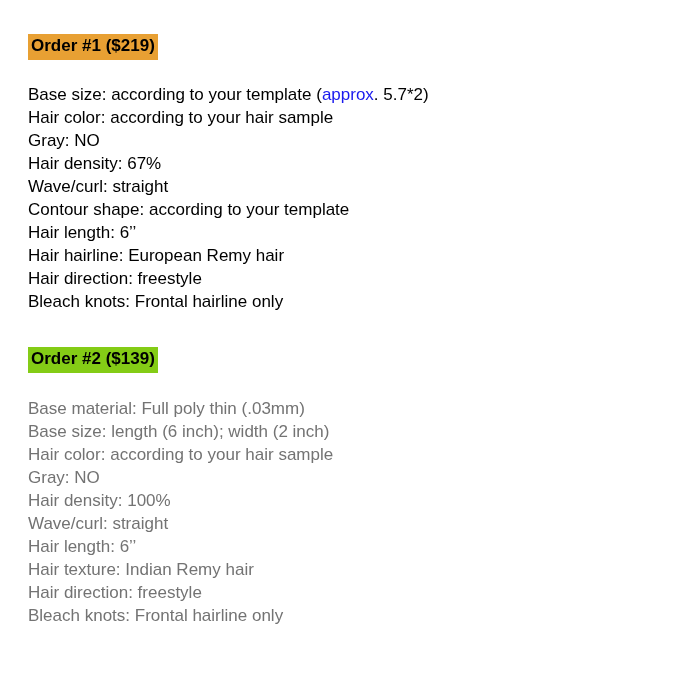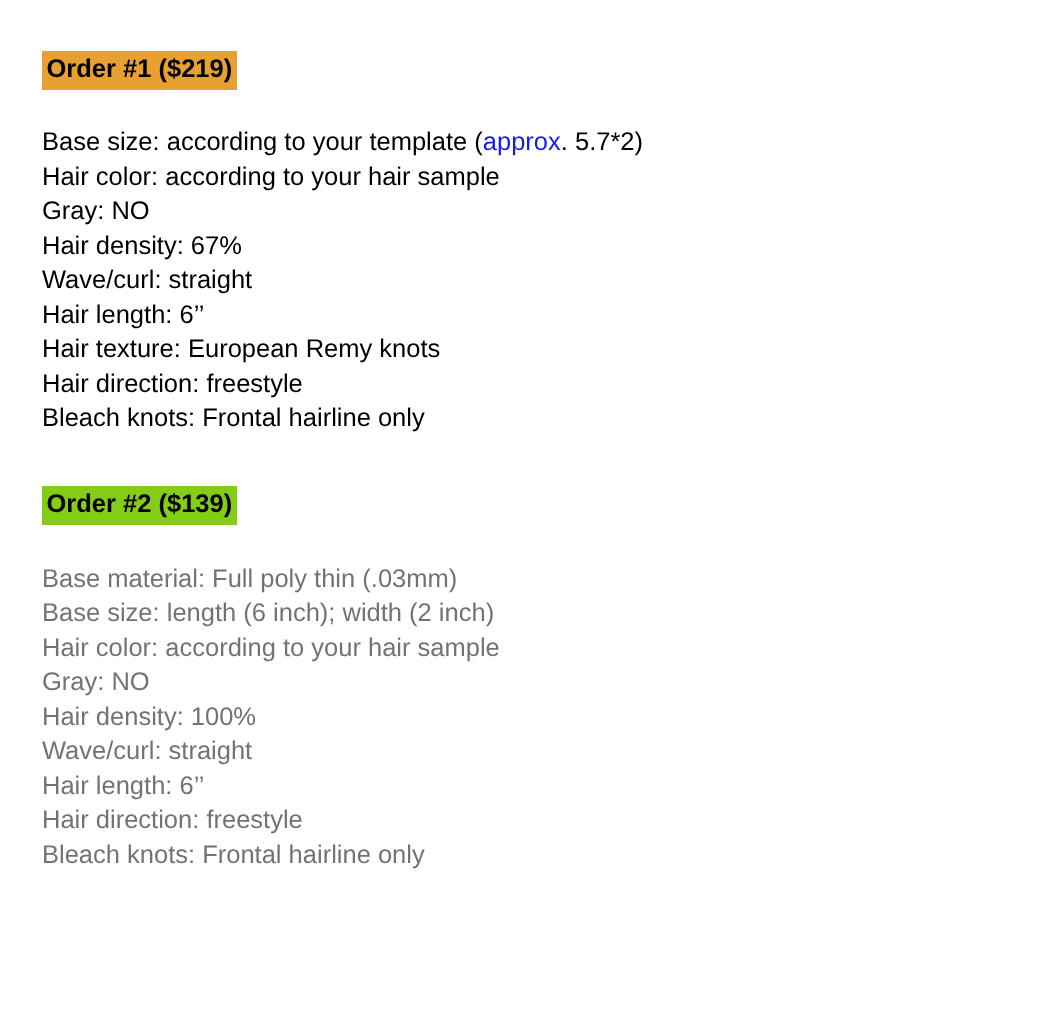--- a/index.html
+++ b/index.html
@@ -71,38 +71,40 @@
 
   <div class="order-block order-1">
     <div class="order-heading hl-orange">Order #1 ($219)</div>
     <div class="gap-after-heading-1"></div>
     <ul class="spec-list">
       <li class="spec-line"><span>Base size: according to your template (</span><span class="approx">approx</span><span>. 5.7*2)</span></li>
       <li class="spec-line">Hair color: according to your hair sample</li>
       <li class="spec-line">Gray: NO</li>
       <li class="spec-line">Hair density: 67%</li>
       <li class="spec-line">Wave/curl: straight</li>
+      <li class="spec-line">Contour shape: according to your template</li>
       <li class="spec-line">Hair length: 6’’</li>
-      <li class="spec-line">Hair texture: European Remy knots</li>
+      <li class="spec-line">Hair hairline: European Remy hair</li>
       <li class="spec-line">Hair direction: freestyle</li>
       <li class="spec-line">Bleach knots: Frontal hairline only</li>
     </ul>
   </div>
 
   <div class="gap-between-orders"></div>
 
   <div class="order-block order-2">
     <div class="order-heading hl-yellow">Order #2 ($139)</div>
     <div class="gap-after-heading-2"></div>
     <ul class="spec-list">
       <li class="spec-line">Base material: Full poly thin (.03mm)</li>
       <li class="spec-line">Base size: length (6 inch); width (2 inch)</li>
       <li class="spec-line">Hair color: according to your hair sample</li>
       <li class="spec-line">Gray: NO</li>
       <li class="spec-line">Hair density: 100%</li>
       <li class="spec-line">Wave/curl: straight</li>
       <li class="spec-line">Hair length: 6’’</li>
+      <li class="spec-line">Hair texture: Indian Remy hair</li>
       <li class="spec-line">Hair direction: freestyle</li>
       <li class="spec-line">Bleach knots: Frontal hairline only</li>
     </ul>
   </div>
 
 </div>
 
 </body></html>

